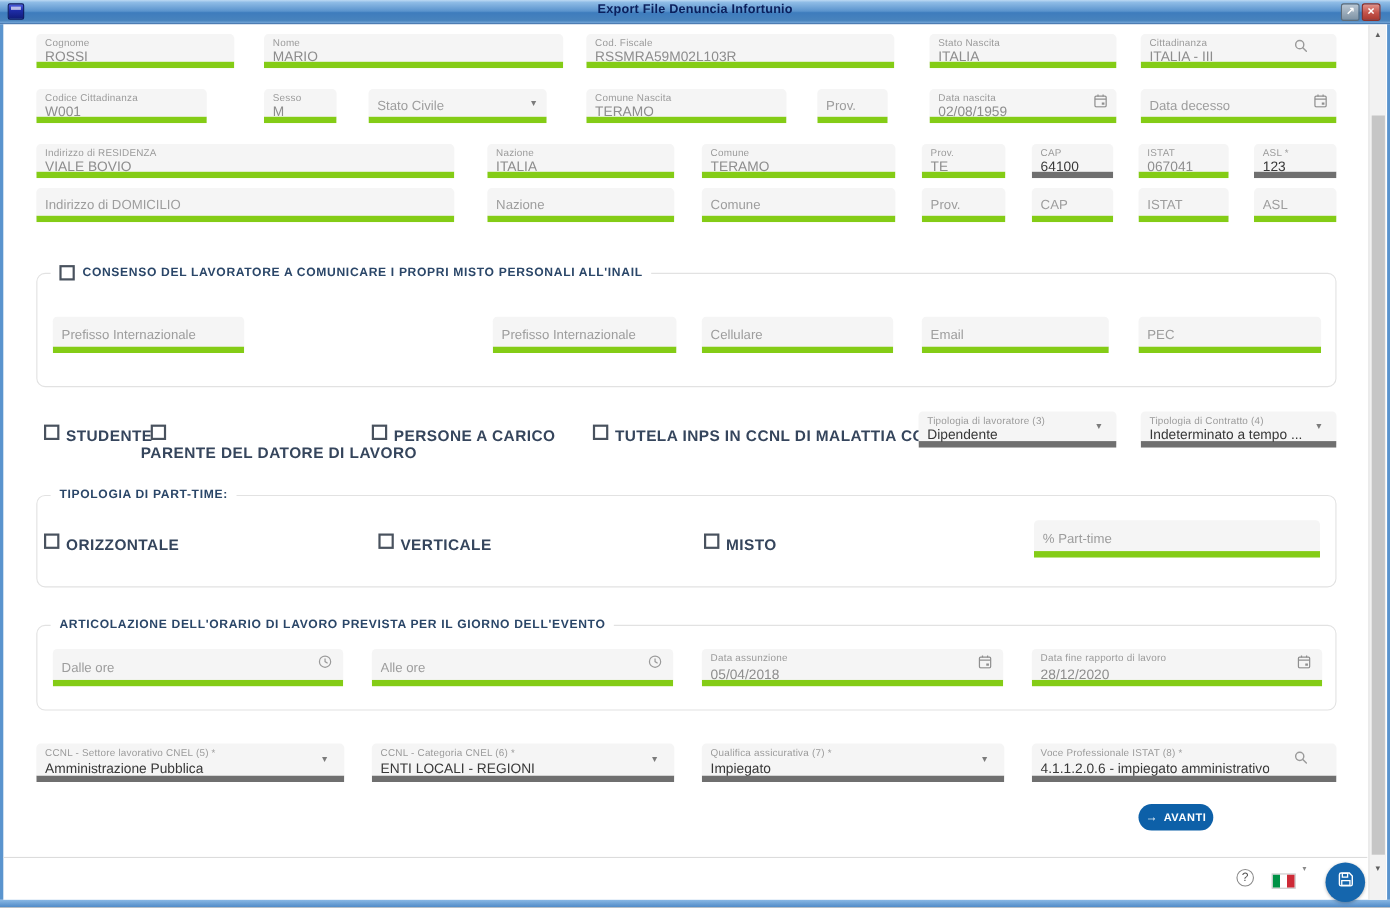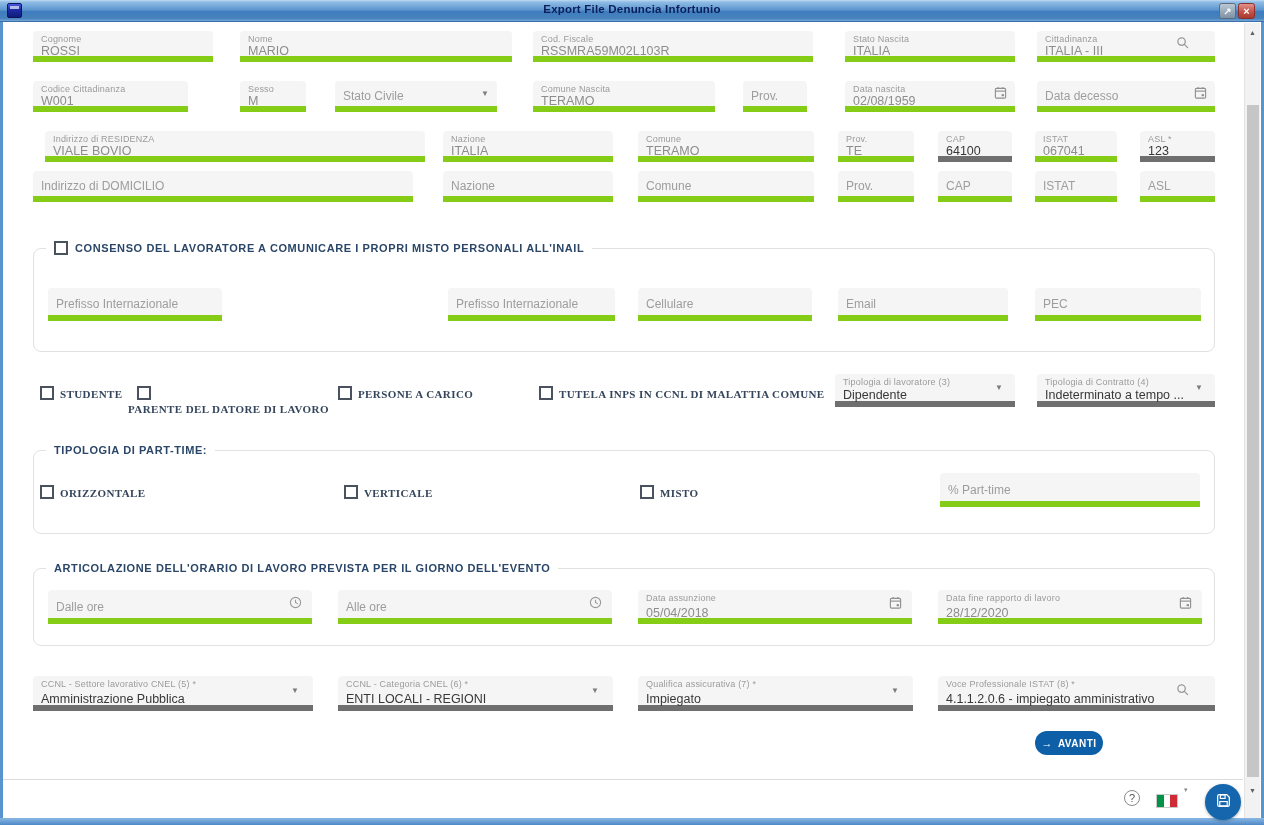--- a/index.html
+++ b/index.html
@@ -59,21 +59,21 @@
   
   .group{position:absolute;border:1px solid #e2e2e2;border-radius:8px;}
   .legend{
     position:absolute;background:#ffffff;padding:0 8px;height:16px;
     display:flex;align-items:center;gap:7px;
     font-size:11px;font-weight:bold;color:#2a4668;letter-spacing:.6px;white-space:nowrap;
   }
   
   .cb{position:absolute;width:14px;height:14px;border:2px solid #49525e;background:#fff;}
   .cb.inline{position:static;flex:0 0 auto;}
-  .cb-label{position:absolute;font-size:11px;font-weight:bold;color:#35455c;letter-spacing:.4px;white-space:nowrap;font-family:Liberation Serif, serif;}
+  .cb-label{position:absolute;font-size:14px;font-weight:bold;color:#35455c;letter-spacing:.4px;white-space:nowrap;}
   
   .btn-avanti{
     position:absolute;left:1035px;top:731px;width:68px;height:24px;border-radius:12px;
     background:#0d60a8;color:#fff;display:flex;align-items:center;justify-content:center;gap:5px;
     font-size:10px;font-weight:bold;letter-spacing:.5px;cursor:default;
   }
   .btn-avanti .arr{font-size:11px;line-height:1;}
   .footer-divider{position:absolute;left:3px;top:779px;width:1240px;height:1px;background:#dcdcdc;}
   .help-icon{
     position:absolute;left:1124px;top:790px;width:16px;height:16px;border-radius:50%;
@@ -164,21 +164,21 @@
     <span class="fvalue">Data decesso</span>
     <span class="ficon" style="right:8px"><svg viewBox="0 0 14 14" width="13" height="13">
           <rect x="1.5" y="2.5" width="11" height="10.5" rx="1.2" fill="none" stroke="#8f8f8f" stroke-width="1.2"></rect>
           <line x1="1.5" y1="5.5" x2="12.5" y2="5.5" stroke="#8f8f8f" stroke-width="1.2"></line>
           <line x1="4.5" y1="1" x2="4.5" y2="3" stroke="#8f8f8f" stroke-width="1.2"></line>
           <line x1="9.5" y1="1" x2="9.5" y2="3" stroke="#8f8f8f" stroke-width="1.2"></line>
           <rect x="8.2" y="8.8" width="2.6" height="2.2" fill="#8f8f8f"></rect>
         </svg></span>
   </div>
 
-  <div class="field" style="left:45px;top:131px;width:380px">
+  <div class="field" style="left:33px;top:131px;width:380px">
     <span class="flabel">Indirizzo di RESIDENZA</span>
     <span class="fvalue">VIALE BOVIO</span>
   </div>
   <div class="field" style="left:443px;top:131px;width:170px">
     <span class="flabel">Nazione</span>
     <span class="fvalue">ITALIA</span>
   </div>
   <div class="field" style="left:638px;top:131px;width:176px">
     <span class="flabel">Comune</span>
     <span class="fvalue">TERAMO</span>

